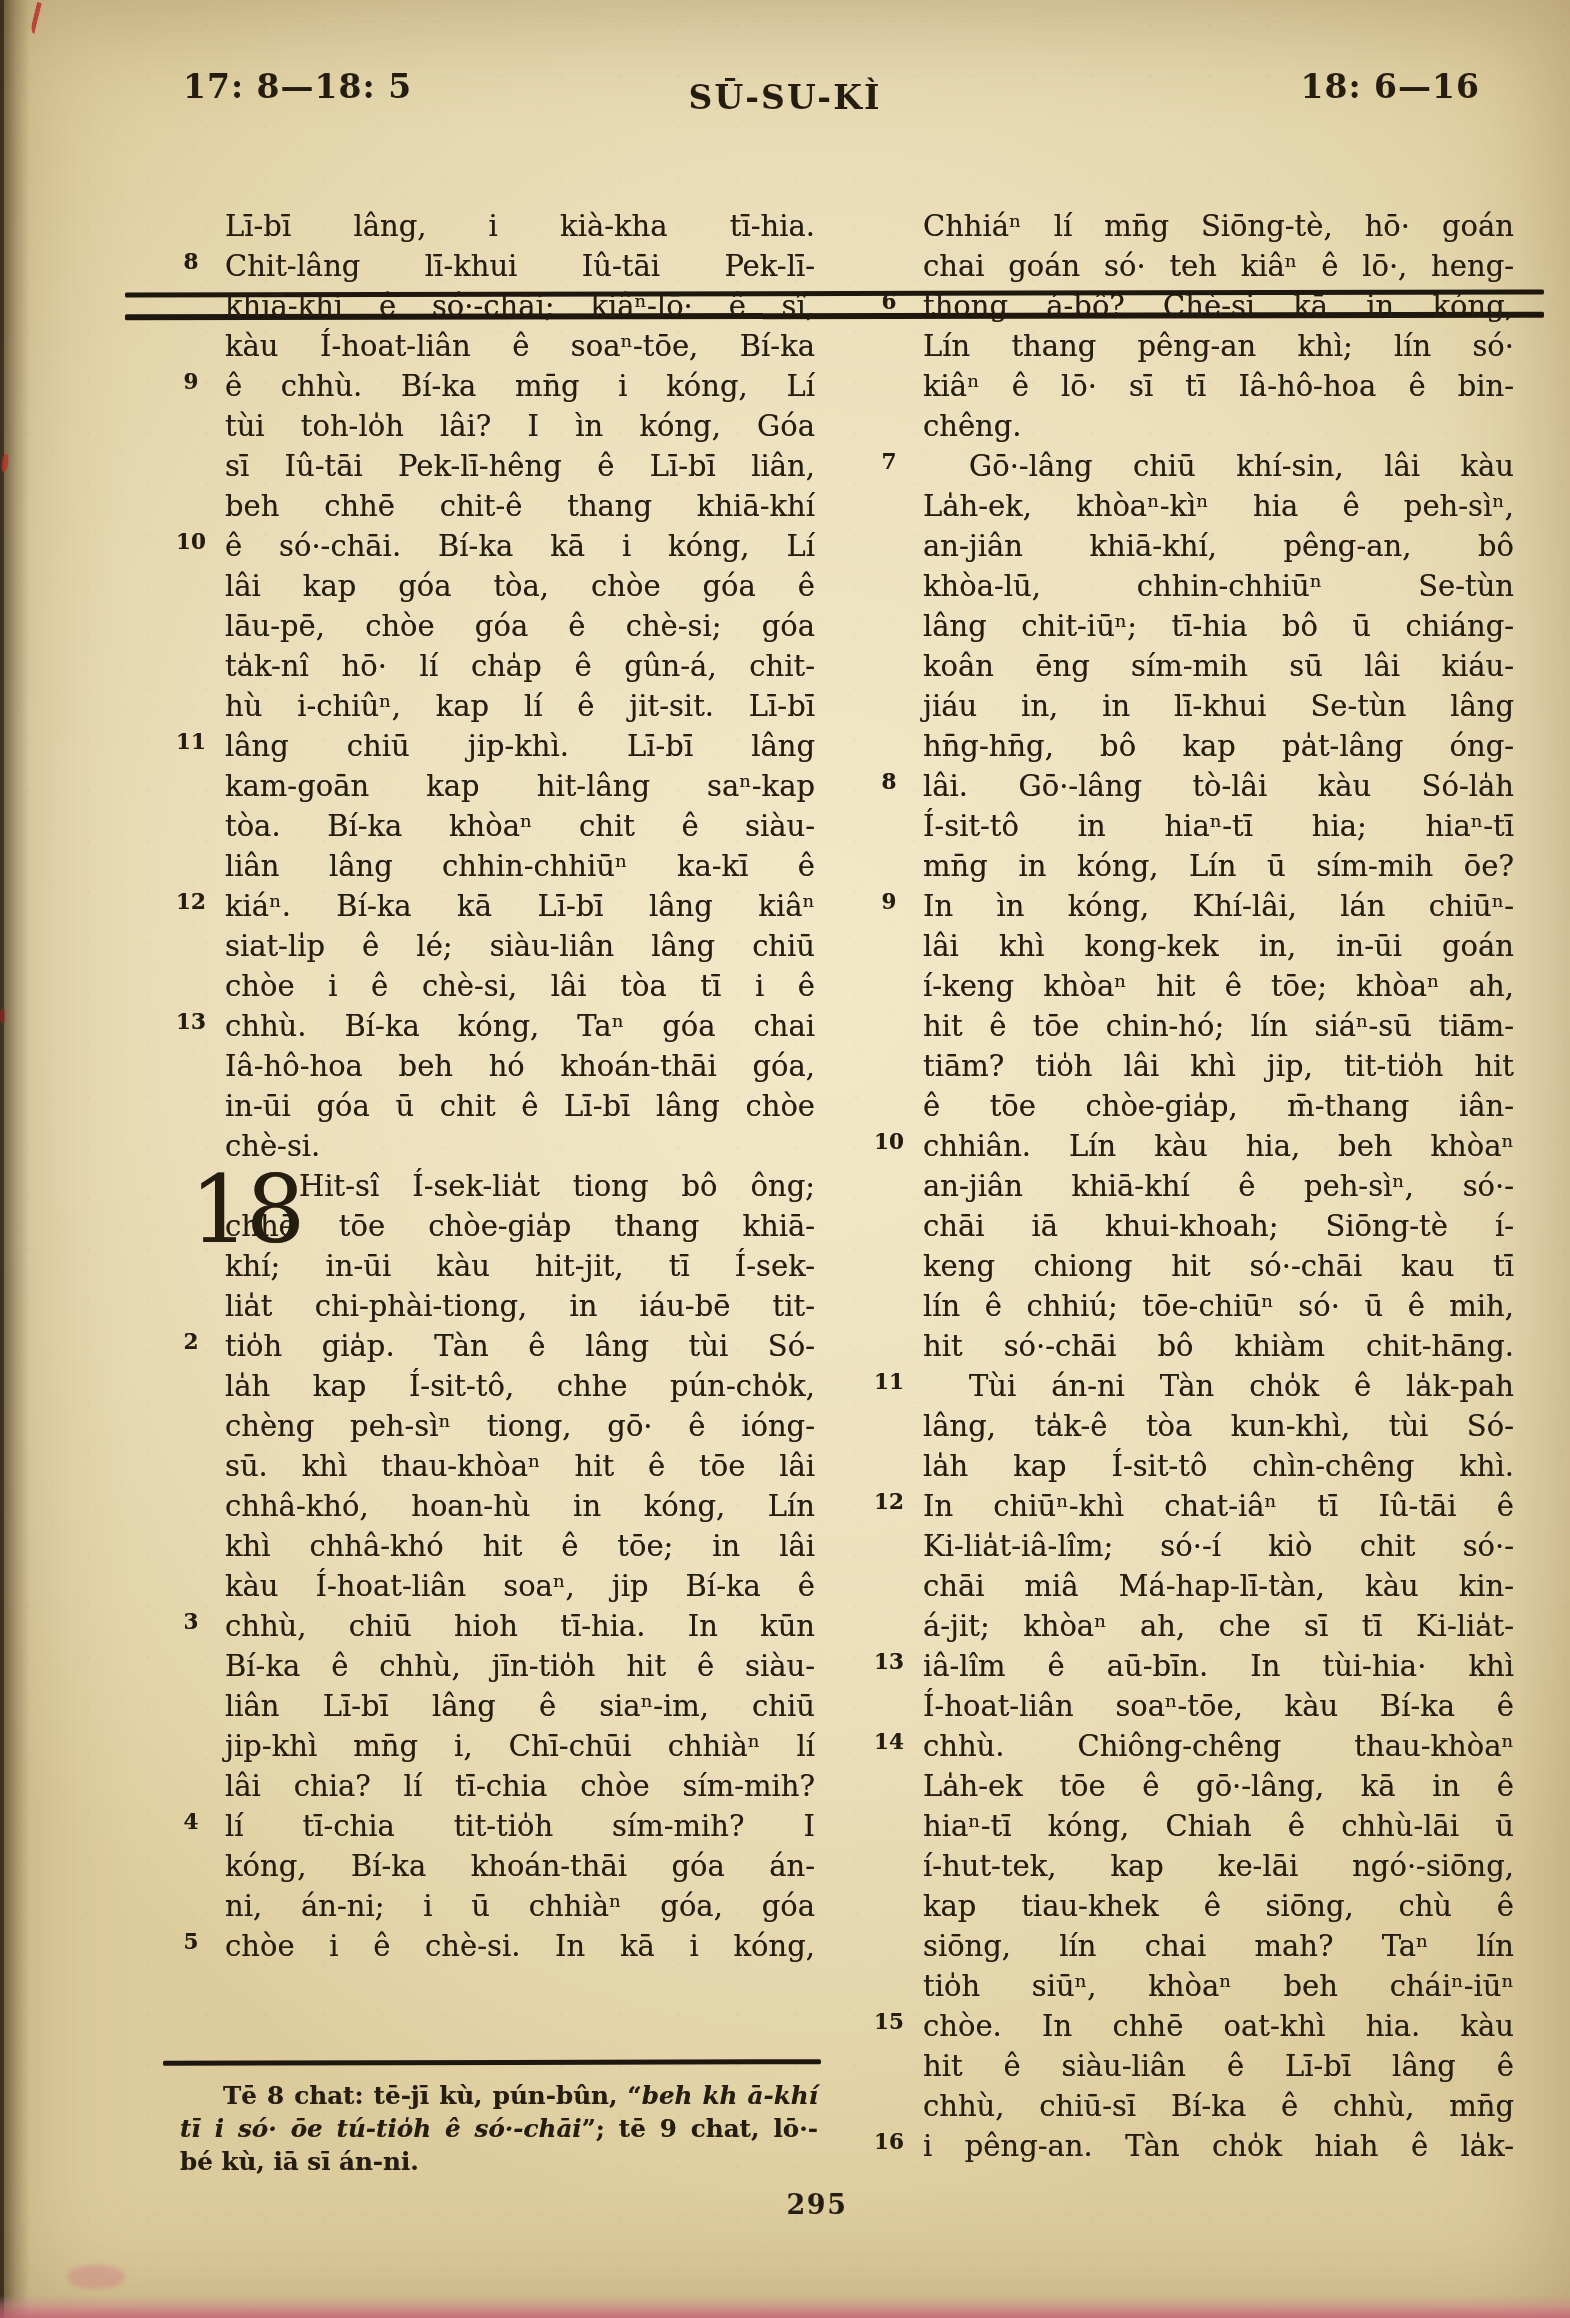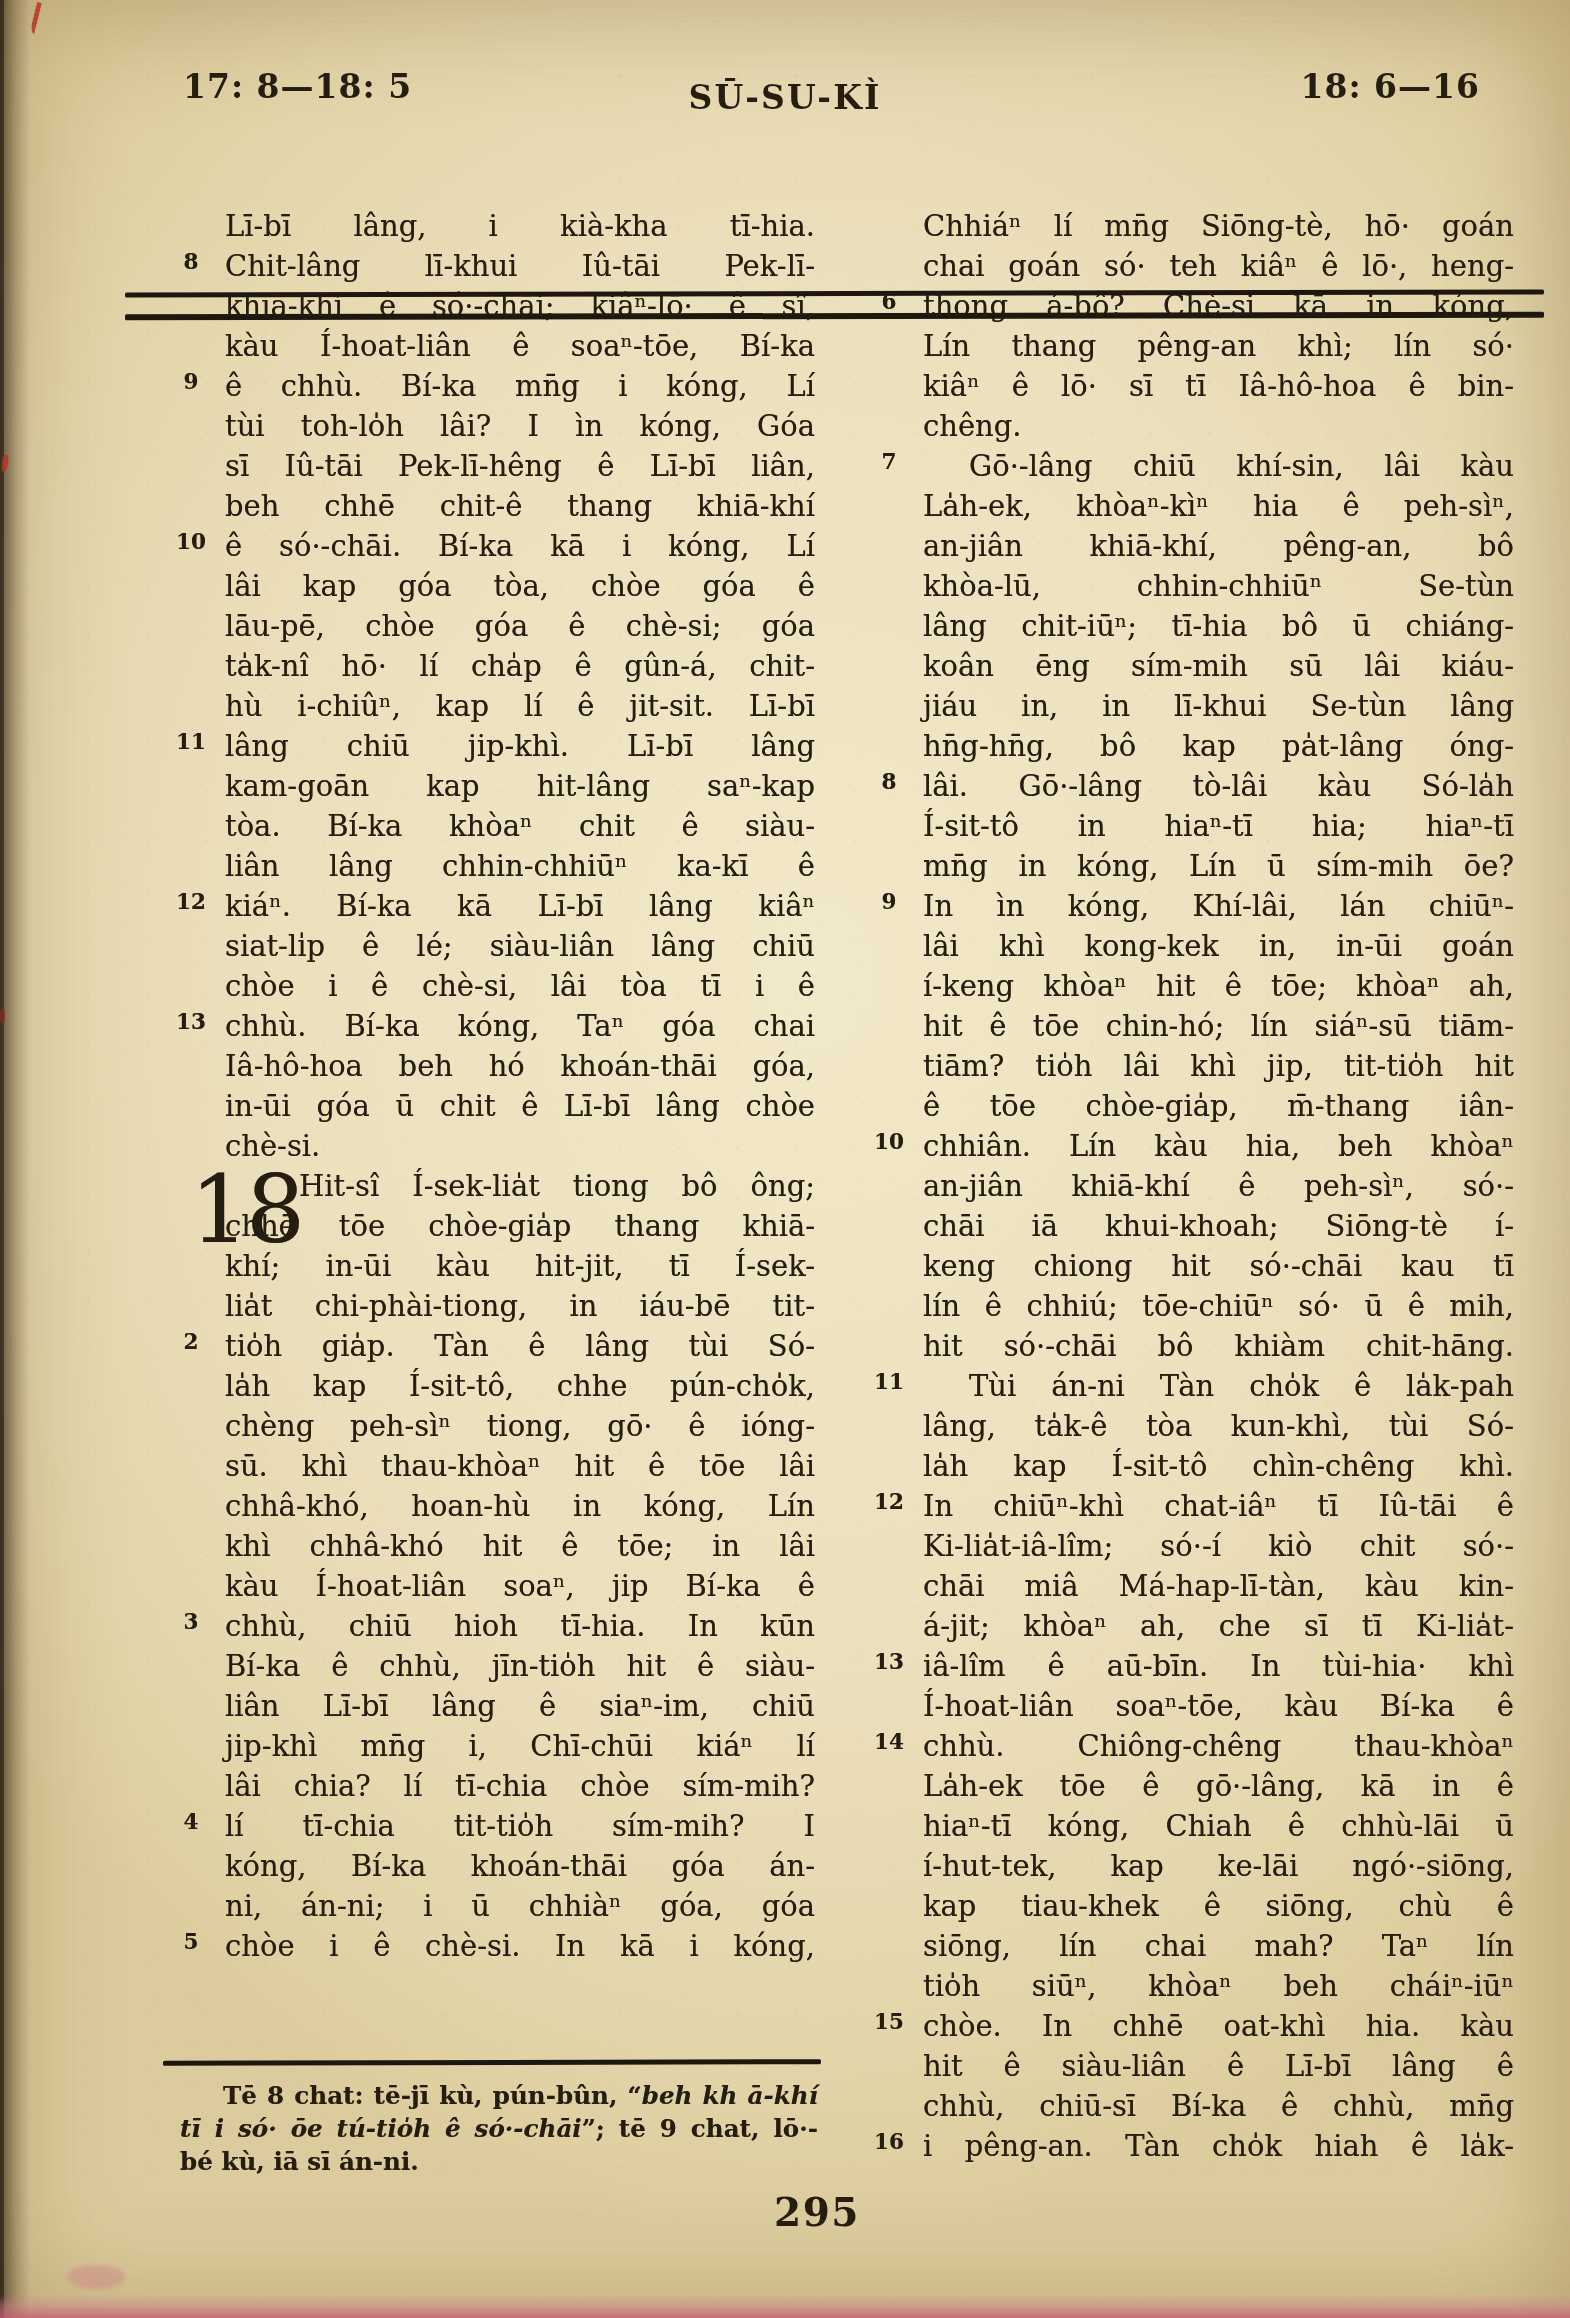--- a/index.html
+++ b/index.html
@@ -60,21 +60,21 @@
     transform:rotate(-.15deg);border-radius:1.6px;}
   .footnote{position:absolute;left:173px;top:2079px;width:645px;font-size:24.6px;line-height:33px;
     font-weight:bold;text-shadow:0 0 0.5px rgba(20,12,4,.5);}
   .fn-line{position:relative;height:33px;}
   .fn-line .ltext{display:block;text-align:justify;text-align-last:justify;margin-left:7px;}
   .fn-line.nj .ltext{text-align-last:left;}
   .fn-line.ind .ltext{padding-left:43px;}
   .fn-it{font-style:italic;}
   
   .pagenum{position:absolute;left:699px;top:2189px;width:236px;text-align:center;
-    font-size:39px;font-weight:bold;letter-spacing:1.6px;}
+    font-size:27px;font-weight:bold;letter-spacing:1.6px;}
 </style>
 </head>
 <body>
 
 <div class="page">
 
   <div class="hdr">
     <span class="hdr-left">17: 8—18: 5</span>
     <span class="hdr-title">SŪ-SU-KÌ</span>
     <span class="hdr-right">18: 6—16</span>
@@ -200,21 +200,21 @@
         <span class="vnum">3</span>
         <span class="ltext">chhù, chiū hioh tī-hia.  In kūn</span>
       </div>
       <div class="line">
         <span class="ltext">Bí-ka ê chhù, jīn-tio̍h hit ê siàu-</span>
       </div>
       <div class="line">
         <span class="ltext">liân Lī-bī lâng ê siaⁿ-im, chiū</span>
       </div>
       <div class="line">
-        <span class="ltext">jip-khì mn̄g i, Chī-chūi kiáⁿ lí</span>
+        <span class="ltext">jip-khì mn̄g i, Chī-chūi chhiàⁿ lí</span>
       </div>
       <div class="line">
         <span class="ltext">lâi chia? lí tī-chia chòe sím-mih?</span>
       </div>
       <div class="line">
         <span class="vnum">4</span>
         <span class="ltext">lí tī-chia tit-tio̍h sím-mih?  I</span>
       </div>
       <div class="line">
         <span class="ltext">kóng, Bí-ka khoán-thāi góa án-</span>

